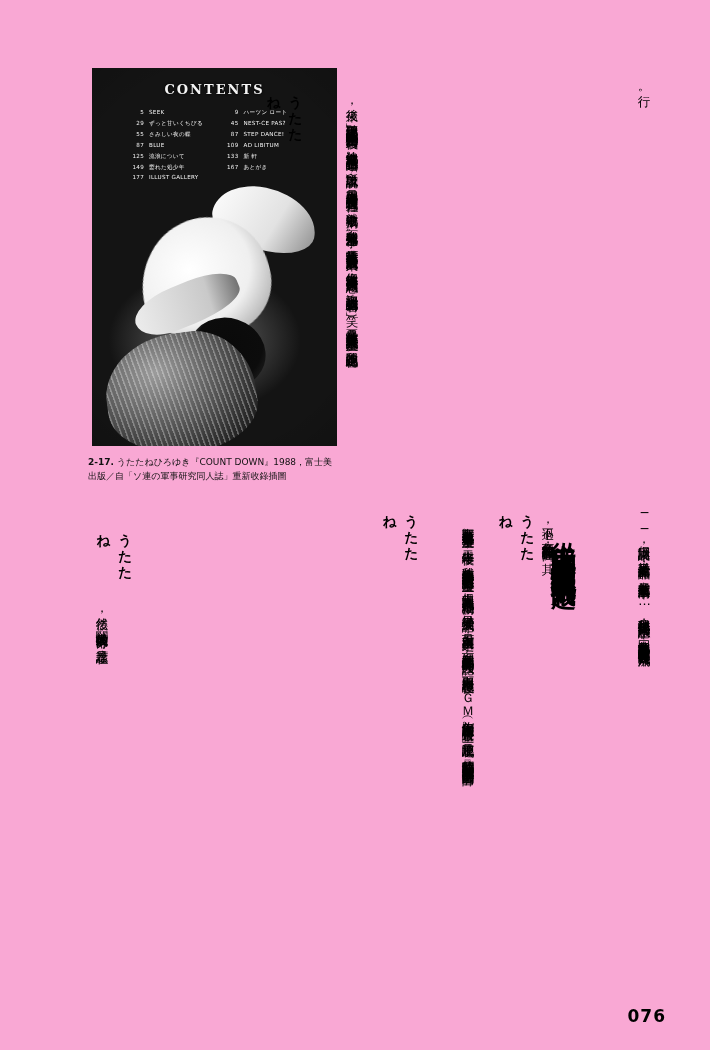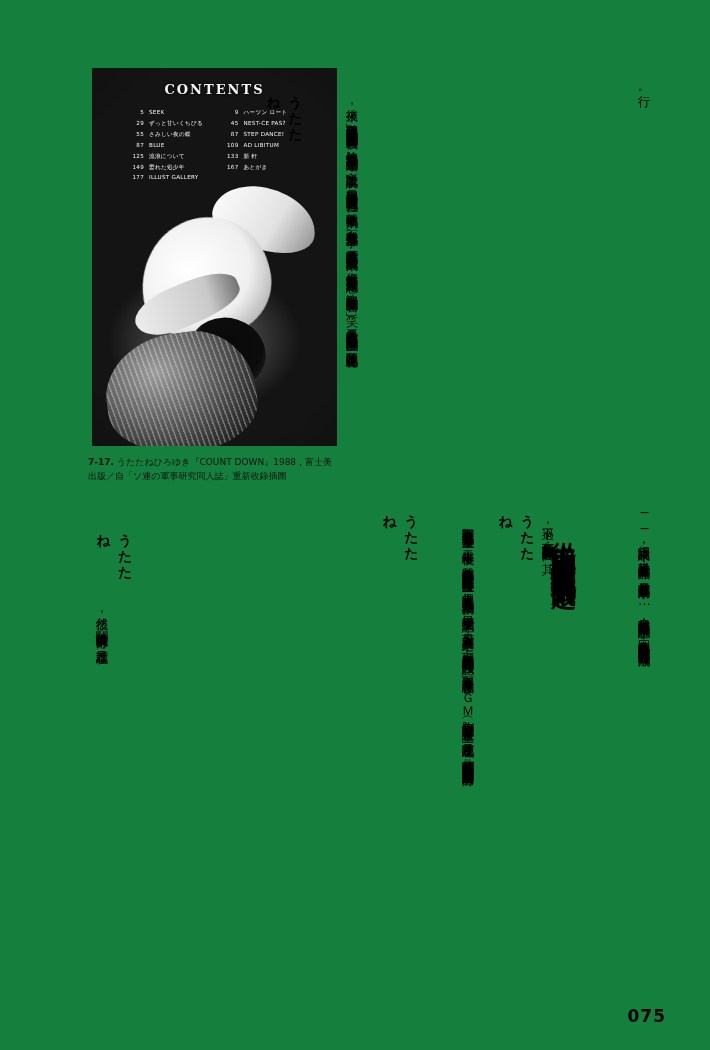--- a/index.html
+++ b/index.html
@@ -12,21 +12,21 @@
     height: 1050px;
     position: relative;
     font-family: "DejaVu Sans", "Liberation Sans", sans-serif;
     color: #000000;
     overflow: hidden;
   }
 
   .page {
     position: absolute;
     inset: 0;
-    background: #15803d;
+    background: #f9a8d4;
   }
 
   
   .figure {
     position: absolute;
     left: 92px;
     top: 68px;
     width: 245px;
     height: 378px;
     background: #1a1a1a;
@@ -257,36 +257,36 @@
           <div class="toc-row">
             <span class="toc-num">167</span>
             <span class="toc-lbl">あとがき</span>
           </div>
         </div>
       </div>
     </div>
   </div>
 
   <div class="fig-caption">
-    <b>7-17.</b><span> うたたねひろゆき『COUNT DOWN』1988，富士美出版／自「ソ連の軍事研究同人誌」重新收錄插圖</span>
+    <b>2-17.</b><span> うたたねひろゆき『COUNT DOWN』1988，富士美出版／自「ソ連の軍事研究同人誌」重新收錄插圖</span>
   </div>
 
   <div class="vcol" style="right:56px; top:86px; height:45px;">行。</div>
 
   <div class="vcol speaker" style="right:404px; top:86px; height:60px;">うたたね</div>
   <div class="vcol" style="right:348px; top:86px; height:330px; width:72px;">　後來，「聽說」那本同人誌偶然被編輯先生（戶山氏）看到後，他就決定來邀請我在雜誌上出道。之所以說「聽說」，是因為那個邀請最後沒有送到我這裡，就中途被取消了。而我後來才知道那件事。當時我原本沒什麼興趣要畫成人的東西，但知道這件事後反而被激起鬥志，決定「那我就畫給你看啊！」（笑）。要是當時他直接來拜託我畫成人漫畫，我說不定會回絕呢。</div>
 
   <div class="vcol speaker" style="right:288px; top:505px; height:60px;">うたたね</div>
   <div class="vcol" style="right:232px; top:505px; height:415px; width:72px;">　實我在出道前就有畫過一些漫畫了。大學二年級後，我以客座作家的身份替友人的同人誌畫過三篇漫畫，但其中一本因為其他人都趕不上稿期，結果變成了個人誌。是本封面出自別人之手，裡面卻全部都是我的作品的奇怪同人誌。而那本同人誌最後在ＭＧＭ（創作漫畫同人誌即賣會）上販售。應該是那一次吧，我們的隔壁剛好就是『名偵探柯南』的青山剛昌老師。</div>
 
   <div class="vcol speaker" style="right:172px; top:505px; height:60px;">うたたね</div>
   <div class="vcol" style="right:152px; top:505px; height:250px; width:20px;">　不過，包含前面說的投稿作品在內，其</div>
 
   <div class="vcol" style="right:56px; top:505px; height:360px; width:58px;">──但話說回來，幾乎算是處女作的作品，竟然就有這麼高的水準……我也很清楚那年代的同人誌水準，因此非常了解老師的作品品質究竟有多麼領先時代潮流。</div>
 
   <div class="headline" style="right:130px; top:522px; height:330px;">從士郎正宗的網點質感到乳頭表現的飛越</div>
 
   <div class="vcol speaker" style="left:92px; top:524px; height:60px;">うたたね</div>
   <div class="vcol" style="left:92px; top:594px; height:310px; width:20px;">　然後，關於漫畫技術的部分，應該是在</div>
 
-  <div class="pagenum">075</div>
+  <div class="pagenum">076</div>
 
 </div>
 
 </body></html>

